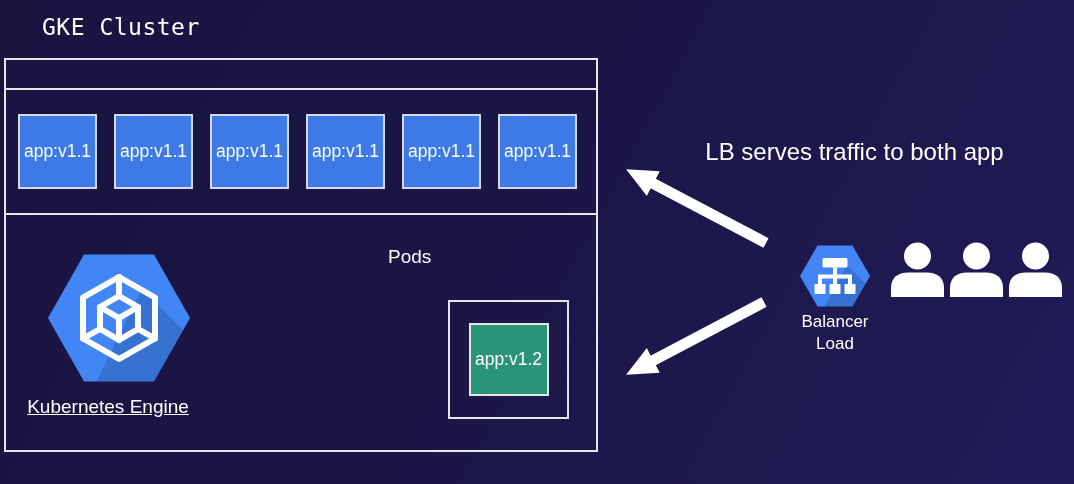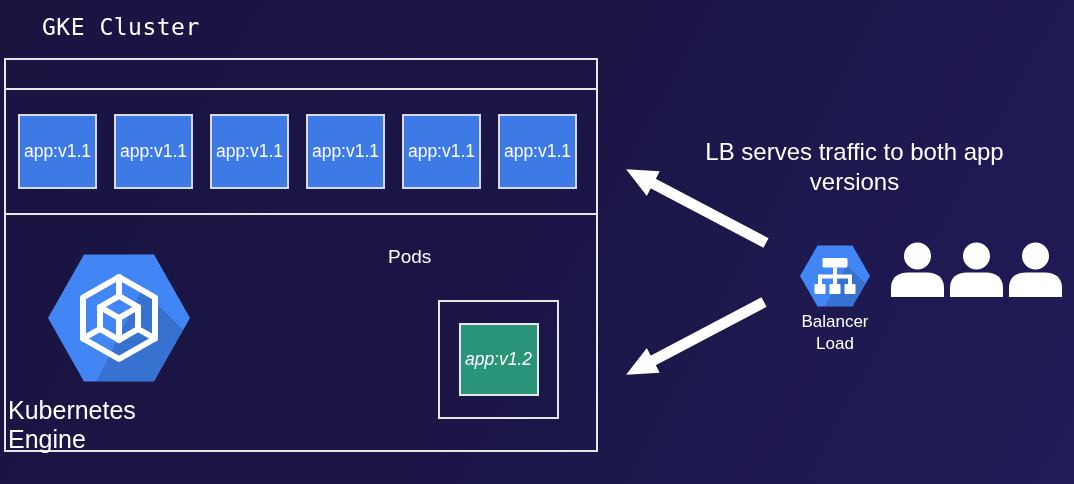--- a/index.html
+++ b/index.html
@@ -36,25 +36,25 @@
   }
   .pod{
     width:79px;height:75px;background:var(--pod-blue);
     border:2px solid var(--pod-border);
     display:flex;align-items:center;justify-content:center;
     font-size:17.5px;color:var(--white);white-space:nowrap;
   }
   .pod.green{width:80px;height:73px;background:var(--pod-green);border-color:var(--box-border);}
   .pods-label{position:absolute;left:382px;top:186px;font-size:19px;}
   .gke-icon{position:absolute;left:40px;top:185px;}
-  .engine-label{position:absolute;left:2px;top:336px;width:200px;font-size:25px;}
+  .engine-label{position:absolute;left:2px;top:336px;width:200px;text-align:center;font-size:19px;text-decoration:underline;}
   .newpod-outer{
-    position:absolute;left:432px;top:240px;width:121px;height:119px;
+    position:absolute;left:442px;top:240px;width:121px;height:119px;
     border:2px solid var(--box-border);
-    display:flex;align-items:center;justify-content:center;font-style:italic;
+    display:flex;align-items:center;justify-content:center;
   }
   .annotation{
     position:absolute;left:682px;top:137px;width:345px;
     text-align:center;font-size:24px;line-height:30px;
   }
   .arrows{position:absolute;left:0;top:0;width:1074px;height:484px;pointer-events:none;}
   .lb-icon{position:absolute;left:799px;top:243px;}
   .lb-label{
     position:absolute;left:773px;top:311px;width:124px;
     text-align:center;font-size:17px;line-height:21.5px;
@@ -122,21 +122,20 @@
 
     <div class="newpod-outer">
       <div class="pod green">
           <span>app:v1.2</span>
         </div>
     </div>
   </div>
 
   <div class="annotation">
     <div>LB serves traffic to both app</div>
-    <div>versions</div>
   </div>
 
   <svg class="arrows" viewBox="0 0 1074 484">
     <defs>
       <marker id="ah" viewBox="0 0 10 10" refX="6" refY="5" markerWidth="2.8" markerHeight="2.8" orient="auto-start-reverse">
         <path d="M0,0.5 L10,5 L0,9.5 Z" fill="#FFFFFF"></path>
       </marker>
     </defs>
     <line x1="766" y1="243" x2="637" y2="175" stroke="#FFFFFF" stroke-width="11" marker-end="url(#ah)"></line>
     <line x1="764" y1="302" x2="637" y2="369" stroke="#FFFFFF" stroke-width="11" marker-end="url(#ah)"></line>

